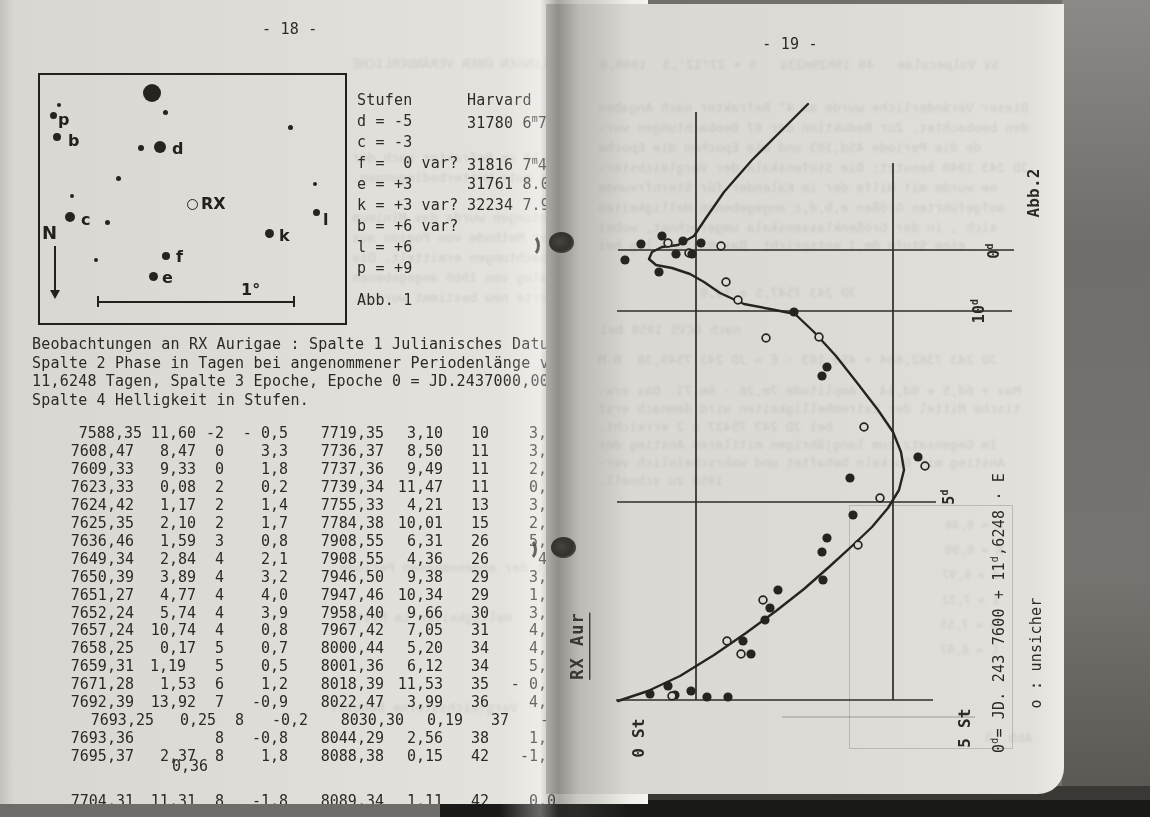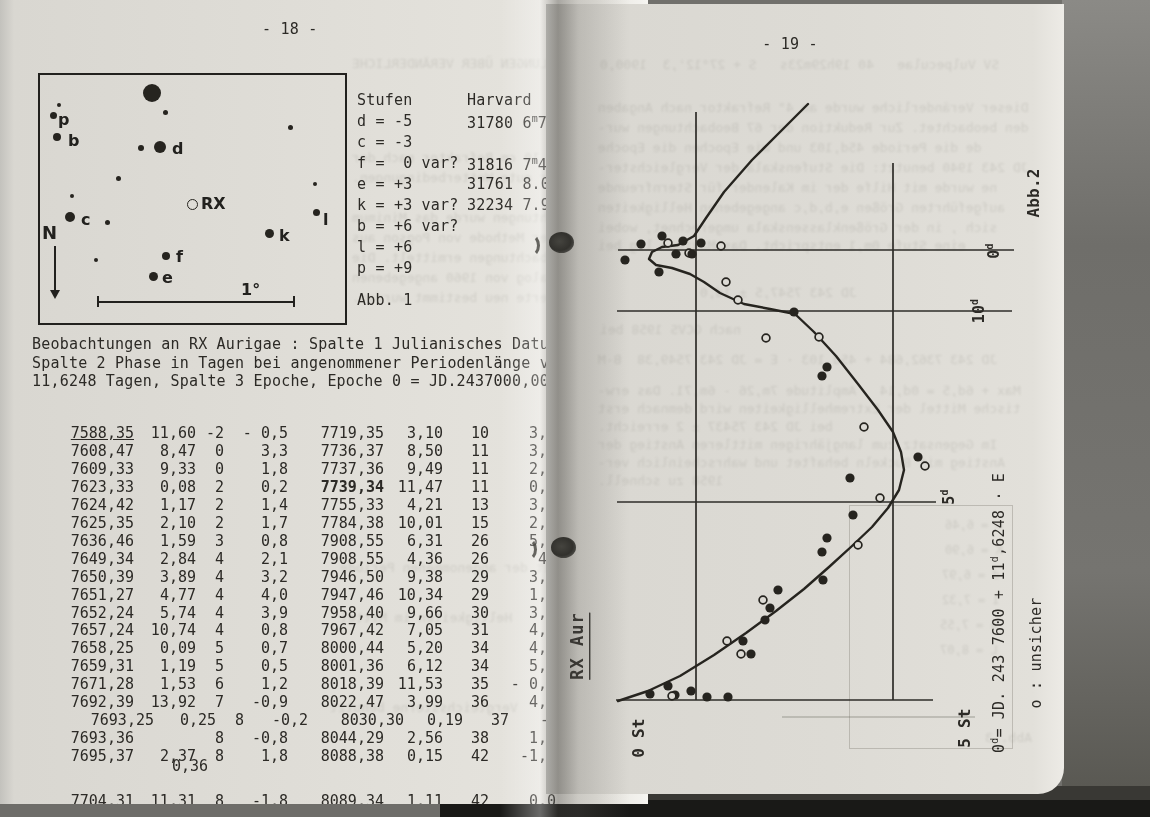--- a/index.html
+++ b/index.html
@@ -111,24 +111,25 @@
         <div class="t" style="left: 467px; top: 113px;"><span>31780 6</span><sup>m</sup><span>7</span></div>
         <div class="t" style="left: 467px; top: 155px;"><span>31816 7</span><sup>m</sup><span>4</span></div>
         <div class="t" style="left: 467px; top: 176px;"><span>31761 8.0</span></div>
         <div class="t" style="left: 467px; top: 197px;"><span>32234 7.9</span></div>
       </div>
     <div class="t" style="left:357px;top:292px;">Abb. 1</div>
 
     <div class="t" style="left:32px;top:336px;">Beobachtungen an RX Aurigae : Spalte 1 Julianisches Datum,</div>
     <div class="t" style="left:32px;top:355px;">Spalte 2 Phase in Tagen bei angenommener Periodenlänge von</div>
     <div class="t" style="left:32px;top:373px;">11,6248 Tagen, Spalte 3 Epoche, Epoche 0 = JD.2437000,00</div>
+    <div class="t" style="left:32px;top:392px;">Spalte 4 Helligkeit in Stufen.</div>
 
     <div id="obs">
         <div class="row" style="top: 424px;">
-          <span class="cell" style="left: 50px; width: 84px; text-decoration: underline;">7588,35</span>
+          <span class="cell" style="left: 58px; width: 84px;">7588,35</span>
           <span class="cell" style="left: 140px; width: 56px;">11,60</span>
           <span class="cell" style="left: 200px; width: 24px;">-2</span>
           <span class="cell" style="left: 230px; width: 58px;">- 0,5</span>
           <span class="cell" style="left: 304px; width: 80px;">7719,35</span>
           <span class="cell" style="left: 386px; width: 57px;">3,10</span>
           <span class="cell" style="left: 450px; width: 39px;">10</span>
           <span class="cell" style="left: 508px; width: 48px;">3,2</span>
         </div>
         <div class="row" style="top: 441.95px;">
           <span class="cell" style="left: 50px; width: 84px;">7608,47</span>
@@ -148,21 +149,21 @@
           <span class="cell" style="left: 304px; width: 80px;">7737,36</span>
           <span class="cell" style="left: 386px; width: 57px;">9,49</span>
           <span class="cell" style="left: 450px; width: 39px;">11</span>
           <span class="cell" style="left: 508px; width: 48px;">2,6</span>
         </div>
         <div class="row" style="top: 477.85px;">
           <span class="cell" style="left: 50px; width: 84px;">7623,33</span>
           <span class="cell" style="left: 140px; width: 56px;">0,08</span>
           <span class="cell" style="left: 200px; width: 24px;">2</span>
           <span class="cell" style="left: 230px; width: 58px;">0,2</span>
-          <span class="cell" style="left: 304px; width: 80px; font-weight: bold;">7739,34</span>
+          <span class="cell" style="left: 304px; width: 80px;">7739,34</span>
           <span class="cell" style="left: 386px; width: 57px;">11,47</span>
           <span class="cell" style="left: 450px; width: 39px;">11</span>
           <span class="cell" style="left: 508px; width: 48px;">0,0</span>
         </div>
         <div class="row" style="top: 495.8px;">
           <span class="cell" style="left: 50px; width: 84px;">7624,42</span>
           <span class="cell" style="left: 140px; width: 56px;">1,17</span>
           <span class="cell" style="left: 200px; width: 24px;">2</span>
           <span class="cell" style="left: 230px; width: 58px;">1,4</span>
           <span class="cell" style="left: 304px; width: 80px;">7755,33</span>
@@ -235,31 +236,31 @@
           <span class="cell" style="left: 140px; width: 56px;">10,74</span>
           <span class="cell" style="left: 200px; width: 24px;">4</span>
           <span class="cell" style="left: 230px; width: 58px;">0,8</span>
           <span class="cell" style="left: 304px; width: 80px;">7967,42</span>
           <span class="cell" style="left: 386px; width: 57px;">7,05</span>
           <span class="cell" style="left: 450px; width: 39px;">31</span>
           <span class="cell" style="left: 508px; width: 48px;">4,2</span>
         </div>
         <div class="row" style="top: 639.4px;">
           <span class="cell" style="left: 50px; width: 84px;">7658,25</span>
-          <span class="cell" style="left: 140px; width: 56px;">0,09</span>
+          <span class="cell" style="left: 140px; width: 56px;">0,17</span>
           <span class="cell" style="left: 200px; width: 24px;">5</span>
           <span class="cell" style="left: 230px; width: 58px;">0,7</span>
           <span class="cell" style="left: 304px; width: 80px;">8000,44</span>
           <span class="cell" style="left: 386px; width: 57px;">5,20</span>
           <span class="cell" style="left: 450px; width: 39px;">34</span>
           <span class="cell" style="left: 508px; width: 48px;">4,6</span>
         </div>
         <div class="row" style="top: 657.35px;">
           <span class="cell" style="left: 50px; width: 84px;">7659,31</span>
-          <span class="cell" style="left: 140px; width: 56px;">1,19</span>
+          <span class="cell" style="left: 140px; width: 56px; text-align: center;">1,19</span>
           <span class="cell" style="left: 200px; width: 24px;">5</span>
           <span class="cell" style="left: 230px; width: 58px;">0,5</span>
           <span class="cell" style="left: 304px; width: 80px;">8001,36</span>
           <span class="cell" style="left: 386px; width: 57px;">6,12</span>
           <span class="cell" style="left: 450px; width: 39px;">34</span>
           <span class="cell" style="left: 508px; width: 48px;">5,8</span>
         </div>
         <div class="row" style="top: 675.3px;">
           <span class="cell" style="left: 50px; width: 84px;">7671,28</span>
           <span class="cell" style="left: 140px; width: 56px;">1,53</span>

